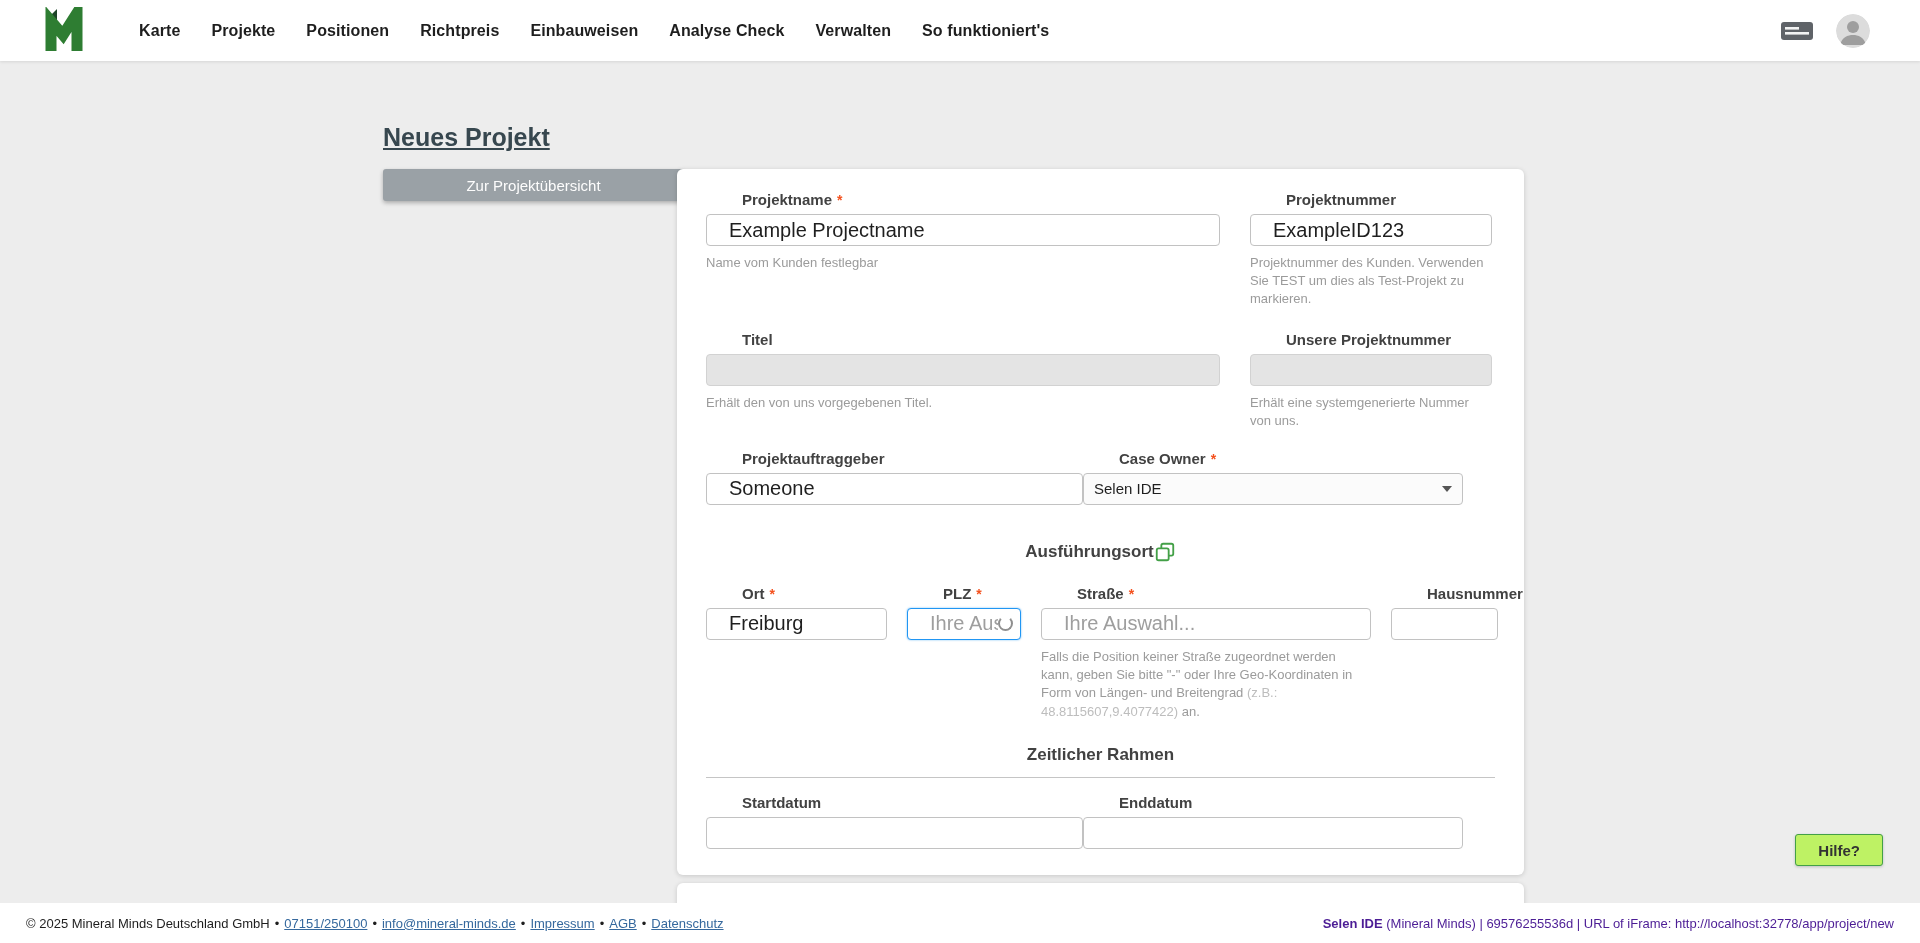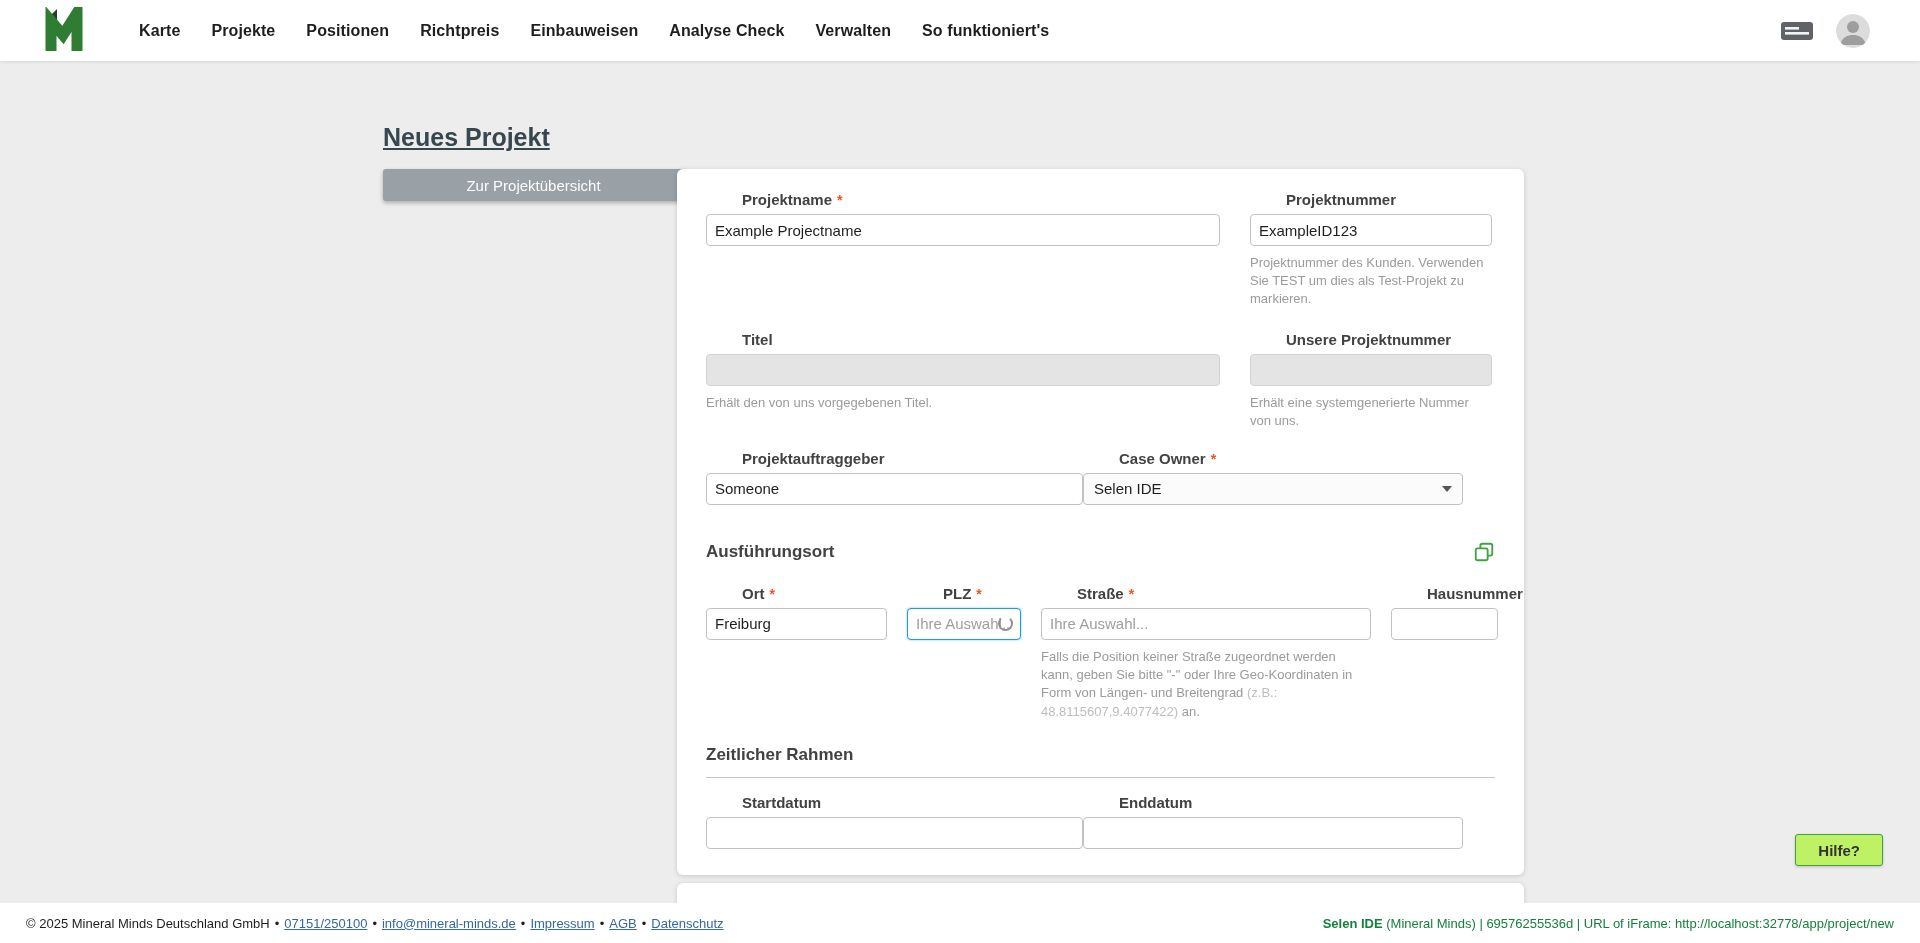--- a/index.html
+++ b/index.html
@@ -58,21 +58,21 @@
   .mt24 { margin-top:24px; }
   .mt16 { margin-top:16px; }
 
   .f-label { display:flex; align-items:baseline; font-size:15px; font-weight:700; color:#424242; margin-bottom:6px;margin-left:36px; }
   .req { color:#f4511e; margin-left:5px; font-size:14px; font-weight:700; }
   .helper { margin-top:8px; font-size:13px; color:#9b9b9b; line-height:1.4; }
   .helper .dim { color:#bdbdbd; }
 
   input.txt {
     width:100%; height:32px; border:1px solid #c2c2c2; border-radius:4px;
-    padding:0 8px; font-family:"Liberation Sans", sans-serif; font-size:15px; color:#1f1f1f;
+    padding:0 22px; font-family:"Liberation Sans", sans-serif; font-size:20px; color:#1f1f1f;
     background:#fff; outline:none;
   }
   input.txt::placeholder { color:#9e9e9e; }
   input.txt.disabled { background:#e4e4e4; border-color:#d2d2d2; }
   input.txt.focused { border-color:#2196f3; box-shadow:0 0 2px rgba(33,150,243,.65); }
 
   .plz-cell .inp-wrap { position:relative; }
   .spinner {
     position:absolute; right:8px; top:50%; margin-top:-8px; width:15px; height:15px;
     border:2px solid #8f8f8f; border-top-color:transparent; border-radius:50%;
@@ -80,21 +80,21 @@
   }
   @keyframes spin { to { transform:rotate(360deg); } }
 
   .select {
     width:100%; height:32px; border:1px solid #c2c2c2; border-radius:4px;
     background:#fbfbfb; display:flex; align-items:center; justify-content:space-between;
     padding:0 10px; font-size:15px; color:#1f1f1f; cursor:pointer;
   }
   .caret { width:0; height:0; border-left:5px solid transparent; border-right:5px solid transparent; border-top:6px solid #555; }
 
-  .section-head { display:flex; align-items:center; justify-content:space-between; }
+  .section-head { display:flex; align-items:center; justify-content:center; }
   .section-title { font-size:17px; font-weight:700; color:#424242; }
   .copy-btn { background:none; border:none; padding:0; cursor:pointer; display:flex; }
 
   .zr-head { border-bottom:1px solid #c5c5c5; padding-bottom:12px; }
 
   .help-btn {
     position:absolute; right:37px; top:773px; height:32px; padding:0 22px;
     background:#bef264; border:1px solid #43a047; border-radius:3px;
     font-family:"Liberation Sans", sans-serif; font-size:15px; font-weight:700; color:#333;
     box-shadow:0 1px 3px rgba(0,0,0,.2); cursor:pointer;
@@ -102,21 +102,21 @@
 
   
   footer.pagefooter {
     position:absolute; left:0; right:0; bottom:0; height:40px; background:#ffffff;
     display:flex; align-items:center; justify-content:space-between; padding:0 26px;
     font-size:13px; color:#1e1e1e; z-index:5;
   }
   .foot-left { display:flex; align-items:center; white-space:nowrap; }
   .foot-left .sep { margin:0 5px; color:#1e1e1e; }
   .foot-left a { color:#35689d; text-decoration:underline; cursor:pointer; }
-  .foot-right { white-space:nowrap; font-size:13px; color:#15803d; }
+  .foot-right { white-space:nowrap; font-size:13px; color:#4c1d95; }
   .foot-right .bold { font-weight:700; }
 </style>
 </head>
 <body>
 
 <div class="app">
 
   <header class="topnav">
     <div class="logo-wrap">
       <span>
@@ -162,20 +162,21 @@
 
     <section class="card">
 
       <div class="row2col">
         <div>
           <div class="f-label">
             <span>Projektname</span>
             <span class="req">*</span>
           </div>
           <input class="txt" type="text" value="Example Projectname" style="">
+          <div class="helper">Name vom Kunden festlegbar</div>
         </div>
         <div>
           <div class="f-label">
             <span>Projektnummer</span>
           </div>
           <input class="txt" type="text" value="ExampleID123" style="">
           <div class="helper">Projektnummer des Kunden. Verwenden Sie TEST um dies als Test-Projekt zu markieren.</div>
         </div>
       </div>
 

